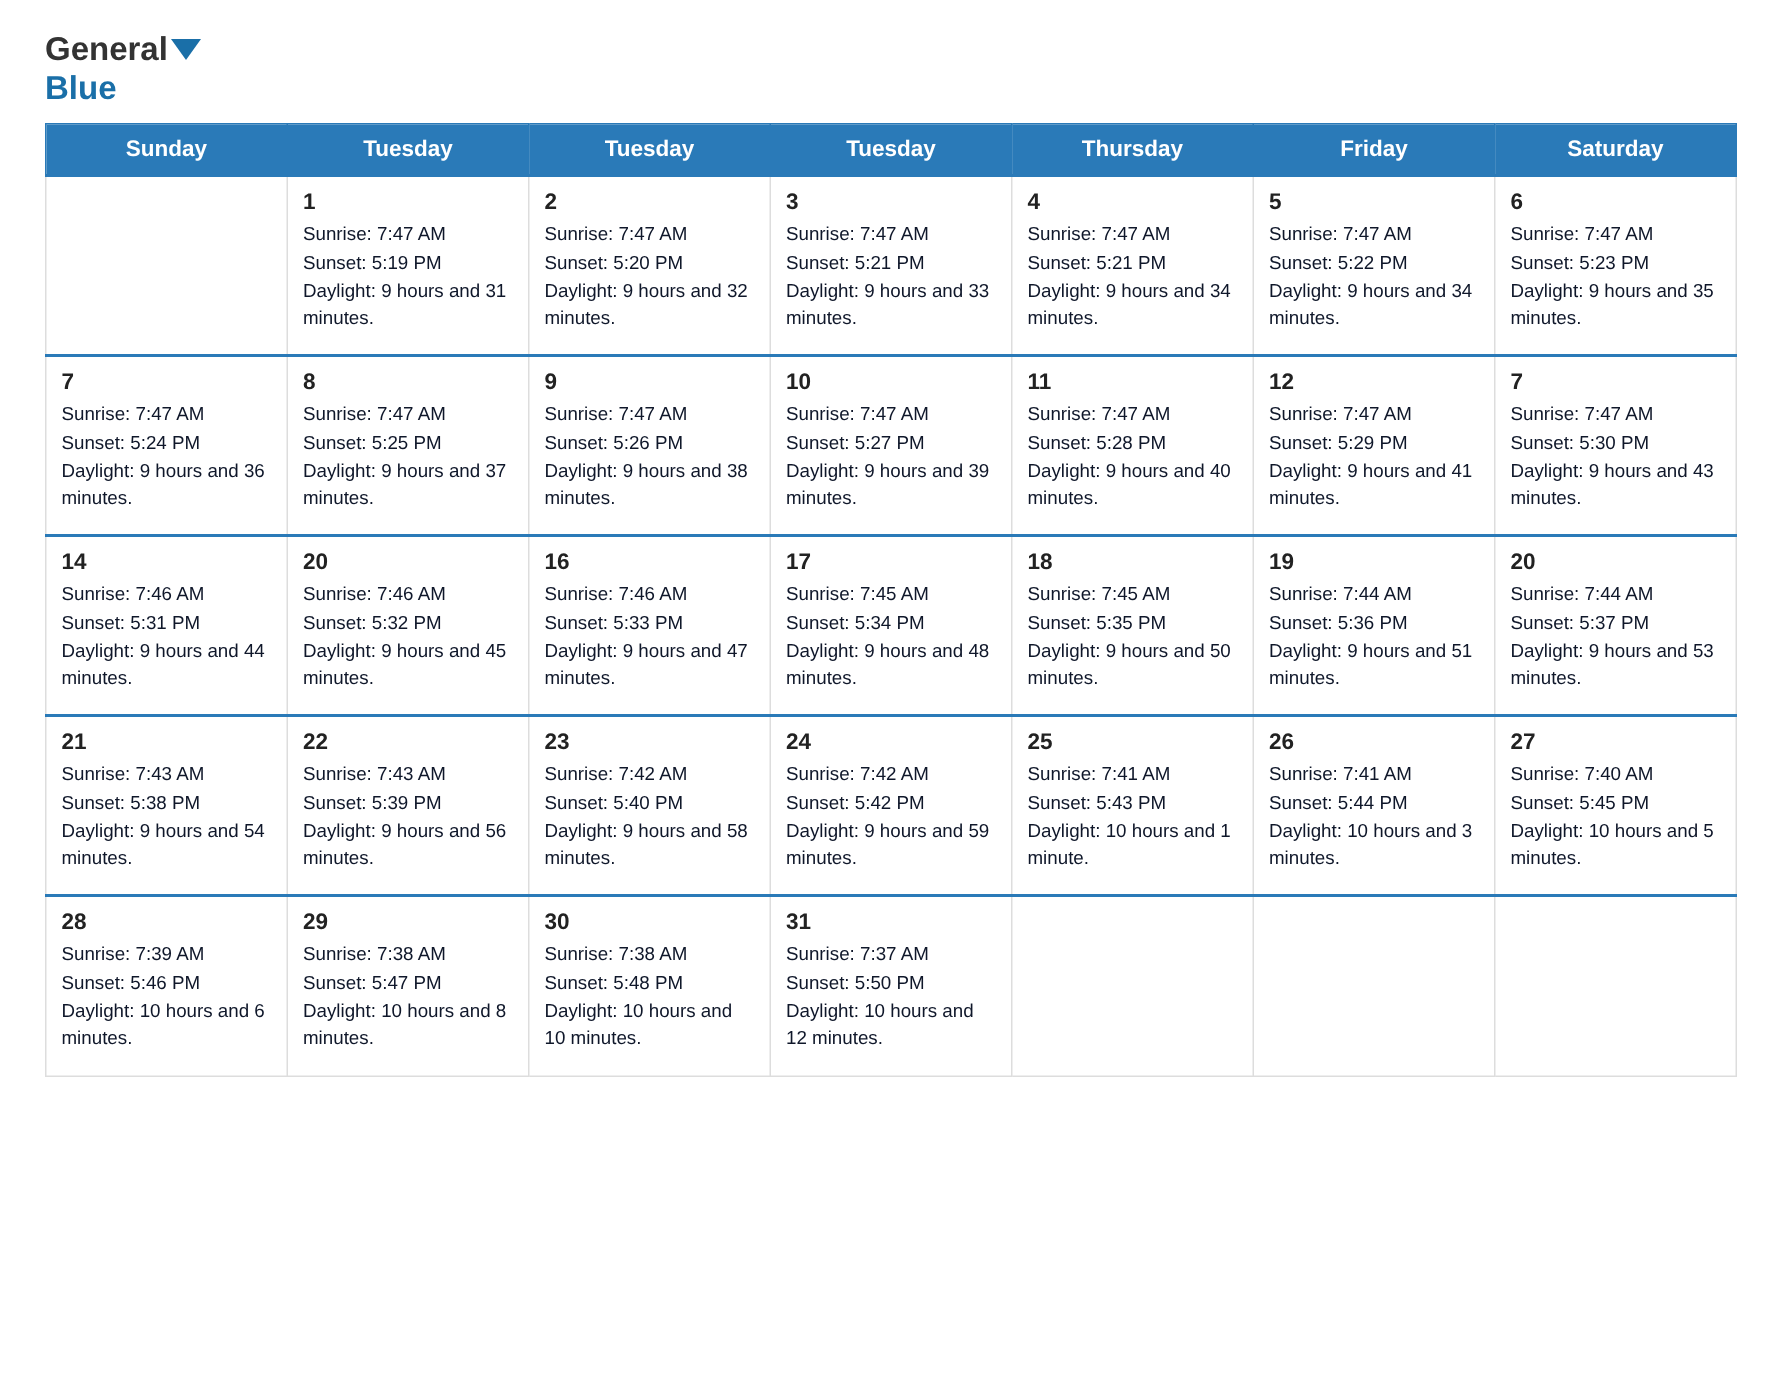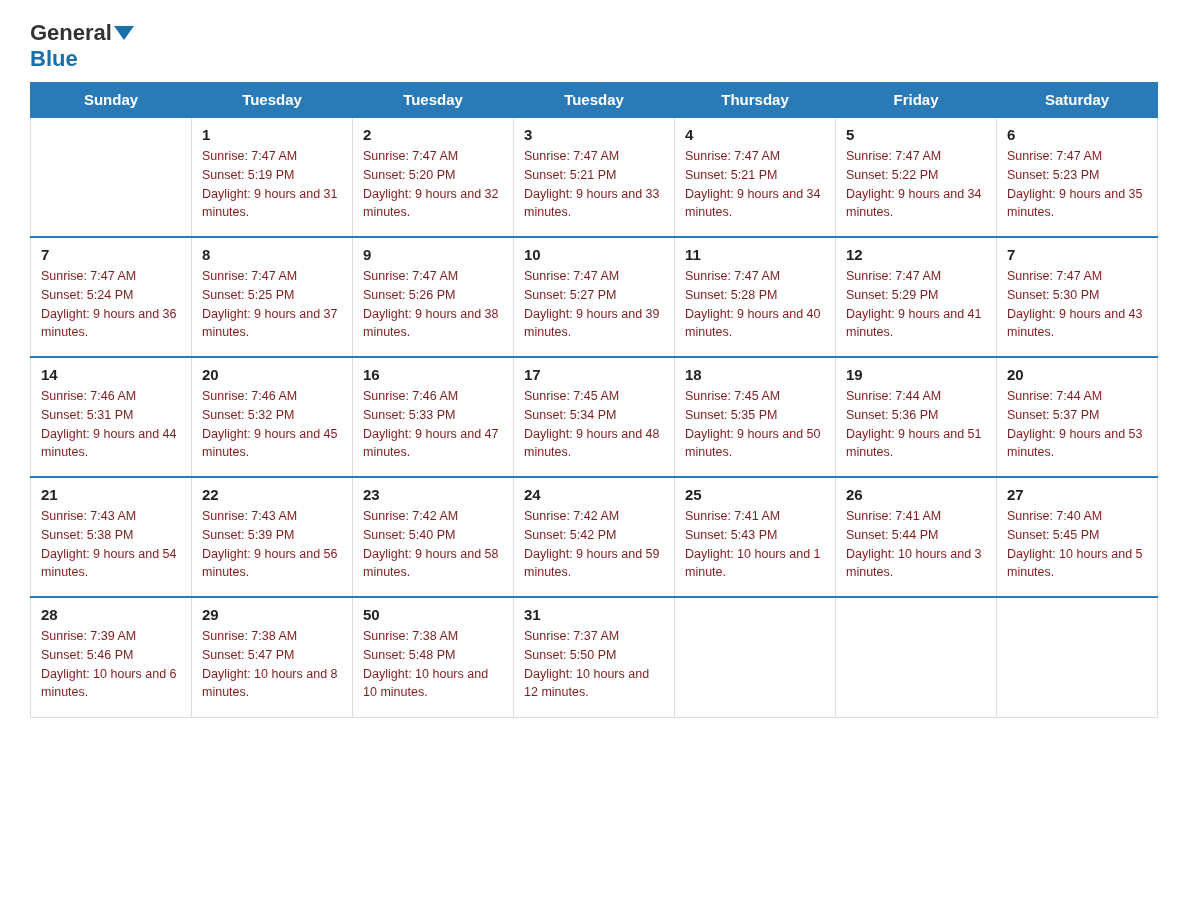--- a/index.html
+++ b/index.html
@@ -83,21 +83,21 @@
     }
     .calendar tbody tr td .day-num {
       font-size: 15px;
       font-weight: bold;
       color: #222;
       display: block;
       margin-bottom: 4px;
     }
     .calendar tbody tr td .day-info {
       font-size: 12.5px;
-      color: #7f1d1d;
+      color: #0f172a;
       line-height: 1.5;
     }
     .calendar tbody tr {
       border-top: 2px solid #2a7ab8;
     }
     .empty-cell {
       background: #fff;
     }
   </style>
 </head>
@@ -246,21 +246,21 @@
       <tr>
         <td>
           <span class="day-num">28</span>
           <div class="day-info">Sunrise: 7:39 AM<br>Sunset: 5:46 PM<br>Daylight: 10 hours and 6 minutes.</div>
         </td>
         <td>
           <span class="day-num">29</span>
           <div class="day-info">Sunrise: 7:38 AM<br>Sunset: 5:47 PM<br>Daylight: 10 hours and 8 minutes.</div>
         </td>
         <td>
-          <span class="day-num">50</span>
+          <span class="day-num">30</span>
           <div class="day-info">Sunrise: 7:38 AM<br>Sunset: 5:48 PM<br>Daylight: 10 hours and 10 minutes.</div>
         </td>
         <td>
           <span class="day-num">31</span>
           <div class="day-info">Sunrise: 7:37 AM<br>Sunset: 5:50 PM<br>Daylight: 10 hours and 12 minutes.</div>
         </td>
         <td class="empty-cell"></td>
         <td class="empty-cell"></td>
         <td class="empty-cell"></td>
       </tr>

